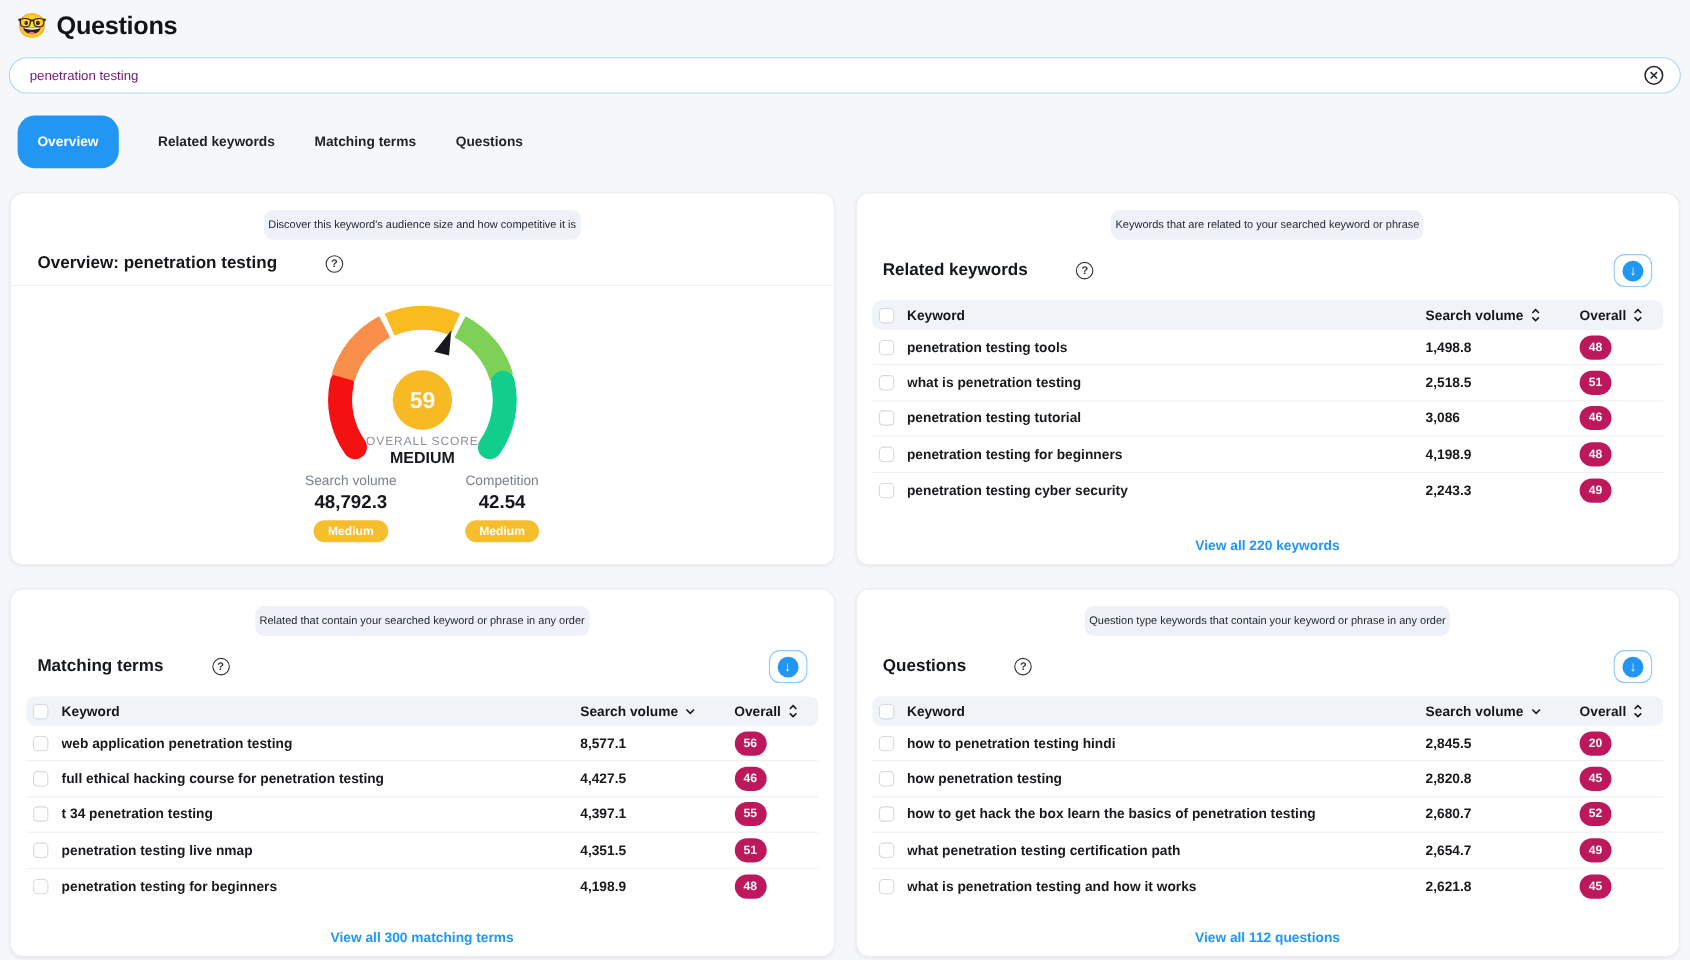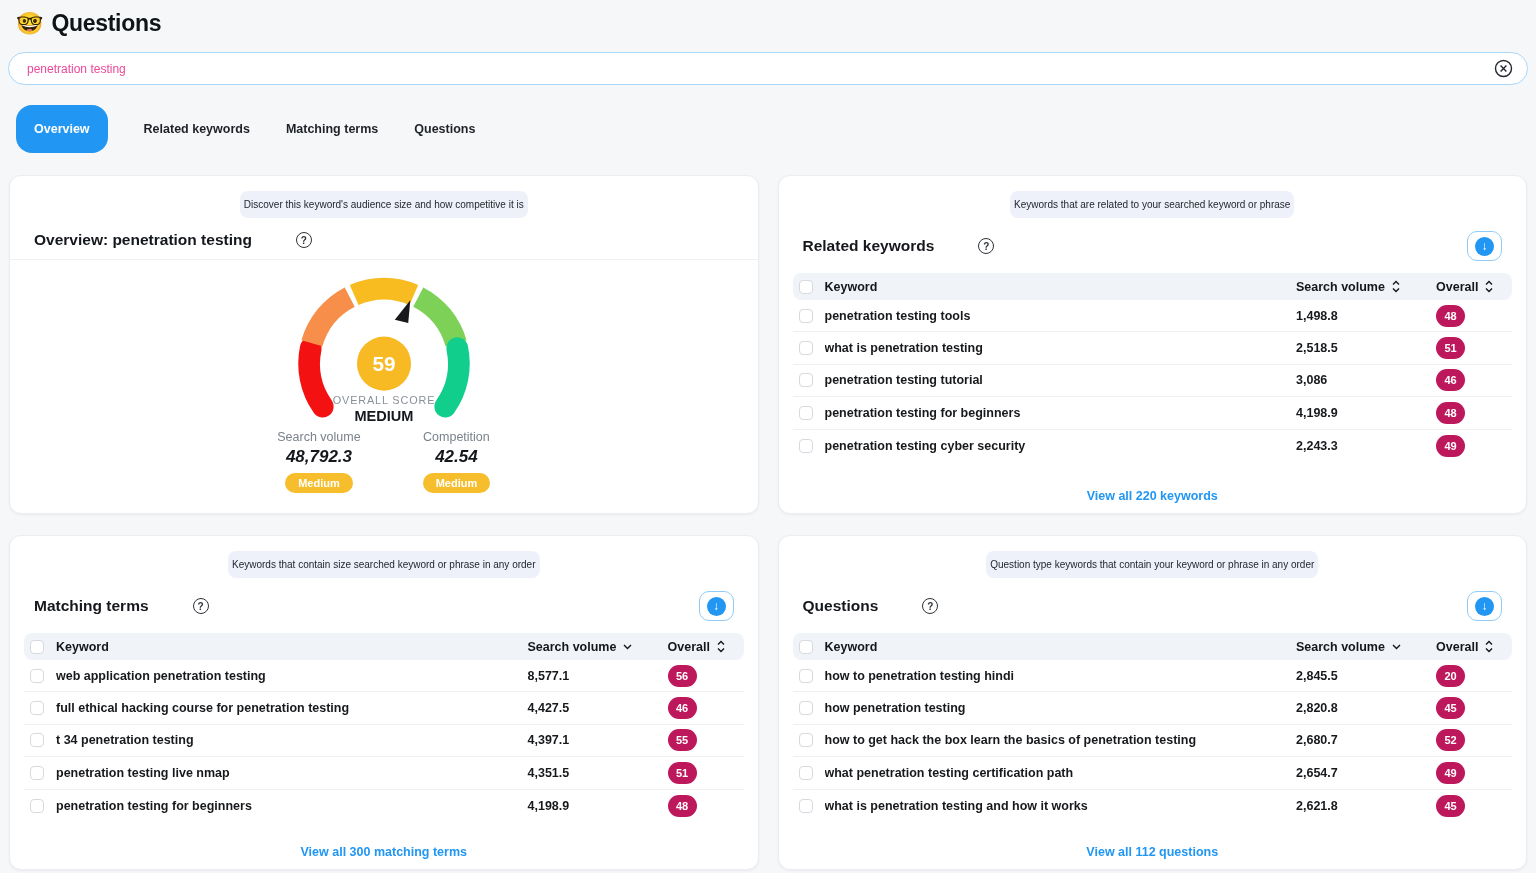--- a/index.html
+++ b/index.html
@@ -4,21 +4,21 @@
 <style>
   * { margin:0; padding:0; box-sizing:border-box; }
   html,body { width:1536px; height:873px; background:#F6F7F9; font-family:"Liberation Sans", sans-serif; color:#17191C; overflow:hidden; }
 
   .app-header { display:flex; align-items:center; gap:8px; padding:10px 16px 0; }
   .app-header .emoji { font-size:22px; }
   .app-header h1 { font-size:23px; font-weight:800; letter-spacing:-0.3px; color:#101418; }
 
   .search-wrap { margin:15px 8px 0; position:relative; }
   .search-box { width:100%; height:33px; border:1px solid #A7D7FA; border-radius:17px; background:#fff; display:flex; align-items:center; padding:0 14px 0 18px; }
-  .search-text { flex:1; font-size:12px; color:#ec4899; border:none; outline:none; background:transparent; font-family:inherit; }
+  .search-text { flex:1; font-size:12px; color:#701a75; border:none; outline:none; background:transparent; font-family:inherit; }
   .clear-btn { width:19px; height:19px; cursor:pointer; display:flex; align-items:center; justify-content:center; }
 
   .tabs { display:flex; align-items:center; gap:36px; margin:20px 16px 0; }
   .tab { font-size:12.5px; font-weight:600; color:#1E2127; cursor:pointer; padding:7px 0; }
   .tab.active { background:#2196F3; color:#fff; padding:17px 18px; border-radius:16px; }
 
   .grid { display:grid; grid-template-columns:1fr 1fr; grid-template-rows:339px 335px; gap:21px 19px; margin:22px 9px 0; }
   .card { background:#fff; border:1px solid #ECEDF1; border-radius:12px; box-shadow:0 1px 3px rgba(16,24,40,.05); overflow:hidden; display:flex; flex-direction:column; }
 
   .tooltip-pill { align-self:center; margin-top:15px; background:#EEF1F9; color:#23272F; font-size:10px; font-weight:400; padding:8px 4px; border-radius:8px; }
@@ -29,21 +29,21 @@
   .dl-btn { margin-left:auto; width:35px; height:30px; border:1px solid #90CBF8; border-radius:10px; background:#fff; display:flex; align-items:center; justify-content:center; cursor:pointer; }
   .dl-circle { width:19px; height:19px; border-radius:50%; background:#2196F3; color:#fff; font-size:12px; font-weight:700; display:flex; align-items:center; justify-content:center; }
 
   .divider { border-top:1px solid #EEF0F2; }
 
   
   .gauge-area { display:flex; flex-direction:column; align-items:center; padding-top:8px; }
   .metrics { display:flex; gap:62px; margin-top:4px; }
   .metric { display:flex; flex-direction:column; align-items:center; }
   .metric-label { font-size:12.5px; color:#7A828C; }
-  .metric-value { font-size:17px; font-weight:800; color:#14171B; margin-top:3px;font-style:italic; }
+  .metric-value { font-size:17px; font-weight:800; color:#14171B; margin-top:3px; }
   .metric-badge { margin-top:6px; background:#F6BE2D; color:#fff; font-size:11px; font-weight:800; padding:4px 13px; border-radius:12px; }
 
   
   .table { padding:0 14px; }
   .t-head { display:grid; grid-template-columns:26px 1fr 140px 70px; align-items:center; background:#F0F3F8; border-radius:8px; height:27px; padding:0 6px; margin-top:2px; }
   .t-row { display:grid; grid-template-columns:26px 1fr 140px 70px; align-items:center; height:32.4px; border-bottom:1px solid #EFF0F2; padding:4px 6px; }
   .t-row:last-child { border-bottom:none; }
   .th { font-size:12.5px; font-weight:800; color:#14171B; display:flex; align-items:center; gap:7px; }
   .cb { width:14px; height:14px; border:1px solid #D5DAE0; border-radius:4px; background:#fff; cursor:pointer; }
   .kw { font-size:12.5px; font-weight:700; color:#17191C; white-space:nowrap; overflow:hidden; }
@@ -176,21 +176,21 @@
           <span class="cb"></span>
           <span class="kw">penetration testing cyber security</span>
           <span class="vol">2,243.3</span>
           <span class="score-badge">49</span>
         </div>
     </div>
     <div class="view-all">View all 220 keywords</div>
   </div>
 
   <div class="card">
-    <div class="tooltip-pill">Keywords that contain size searched keyword or phrase in any order</div>
+    <div class="tooltip-pill">Related that contain your searched keyword or phrase in any order</div>
     <div class="title-row">
       <span class="card-title">Matching terms</span>
       <span class="help-icon">?</span>
       <span class="dl-btn">
           <span class="dl-circle">↓</span>
         </span>
     </div>
     <div class="table">
       <div class="t-head">
         <span class="cb"></span>

